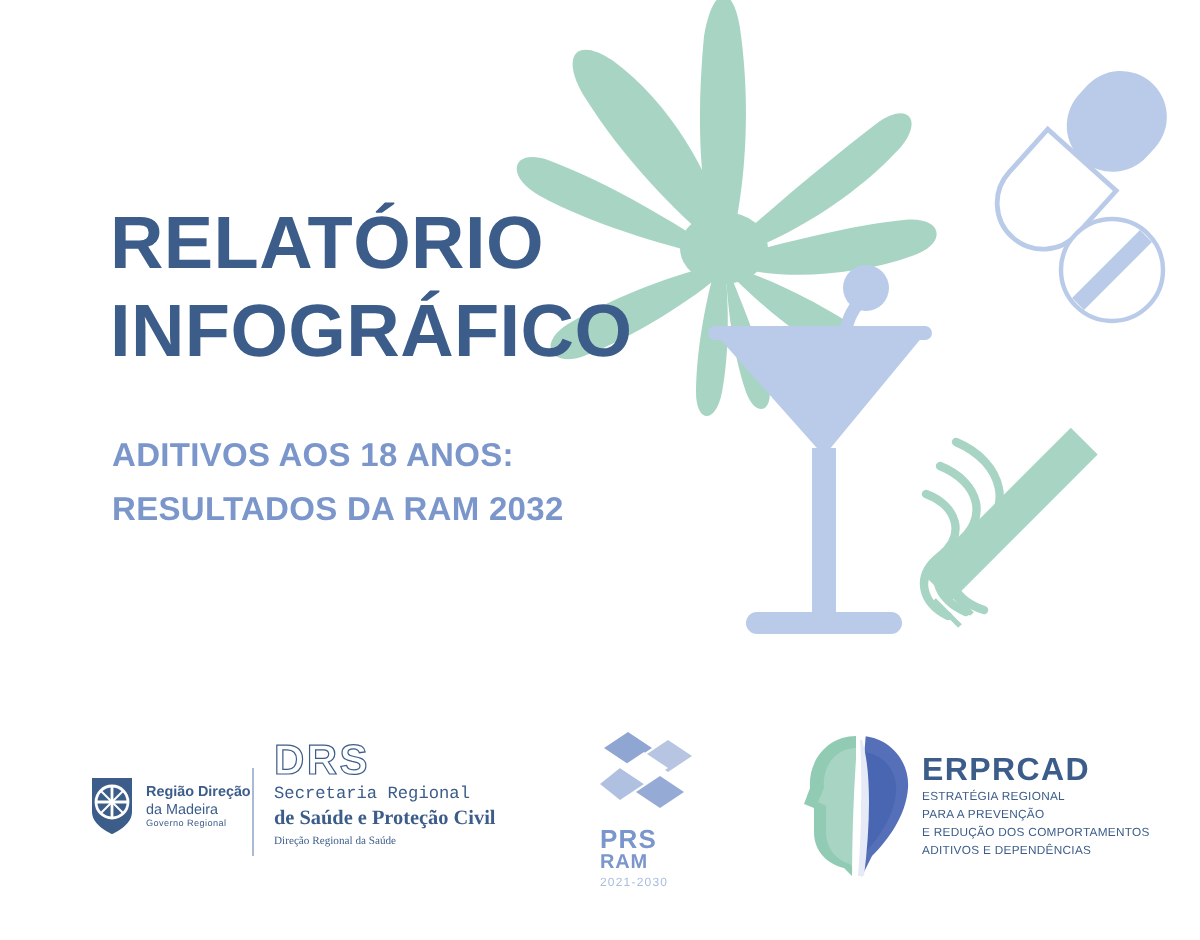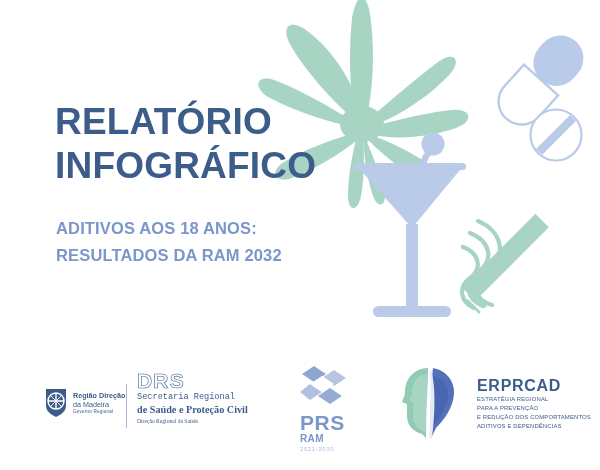--- a/index.html
+++ b/index.html
@@ -80,27 +80,27 @@
     letter-spacing:1.2px;line-height:1;
     -webkit-text-stroke:0.6px #3c5d8a;
     color:transparent;
   }
   .drs-l1{font-size:8.6px;color:#3c5d8a;line-height:1.45;font-family:Liberation Mono, monospace;white-space:nowrap;}
   .drs-l2{font-size:10.2px;color:#3c5d8a;line-height:1.35;font-family:"Liberation Serif",serif;font-weight:bold;white-space:nowrap;}
   .drs-l3{font-size:5.6px;color:#3c5d8a;line-height:1.6;font-family:"Liberation Serif",serif;white-space:nowrap;}
 
   
   #logo-prs{left:300px;top:2px;display:block;text-align:left;}
-  .prs-word{font-size:21px;font-weight:bold;color:#7b96cb;letter-spacing:.6px;line-height:1;margin-top:2px;}
+  .prs-word{font-size:13px;font-weight:bold;color:#7b96cb;letter-spacing:.6px;line-height:1;margin-top:2px;}
   .prs-sub{font-size:10px;font-weight:bold;color:#7b96cb;letter-spacing:.4px;line-height:1.15;}
   .prs-years{font-size:6px;color:#a9bddf;letter-spacing:.6px;line-height:1.5;}
 
   
   #logo-erp{left:400px;top:4px;}
-  #logo-erp .erp-text{margin-left:19px;}
+  #logo-erp .erp-text{margin-left:3px;}
   .erp-word{font-size:16px;font-weight:bold;color:#3c5d8a;letter-spacing:.7px;line-height:1.1;}
   .erp-line{font-size:5.9px;color:#3c5d8a;line-height:1.55;letter-spacing:.15px;white-space:nowrap;}
 </style>
 </head>
 <body>
 
 <div id="cover">
 
   <svg id="artwork" viewBox="0 0 600 470">
 

